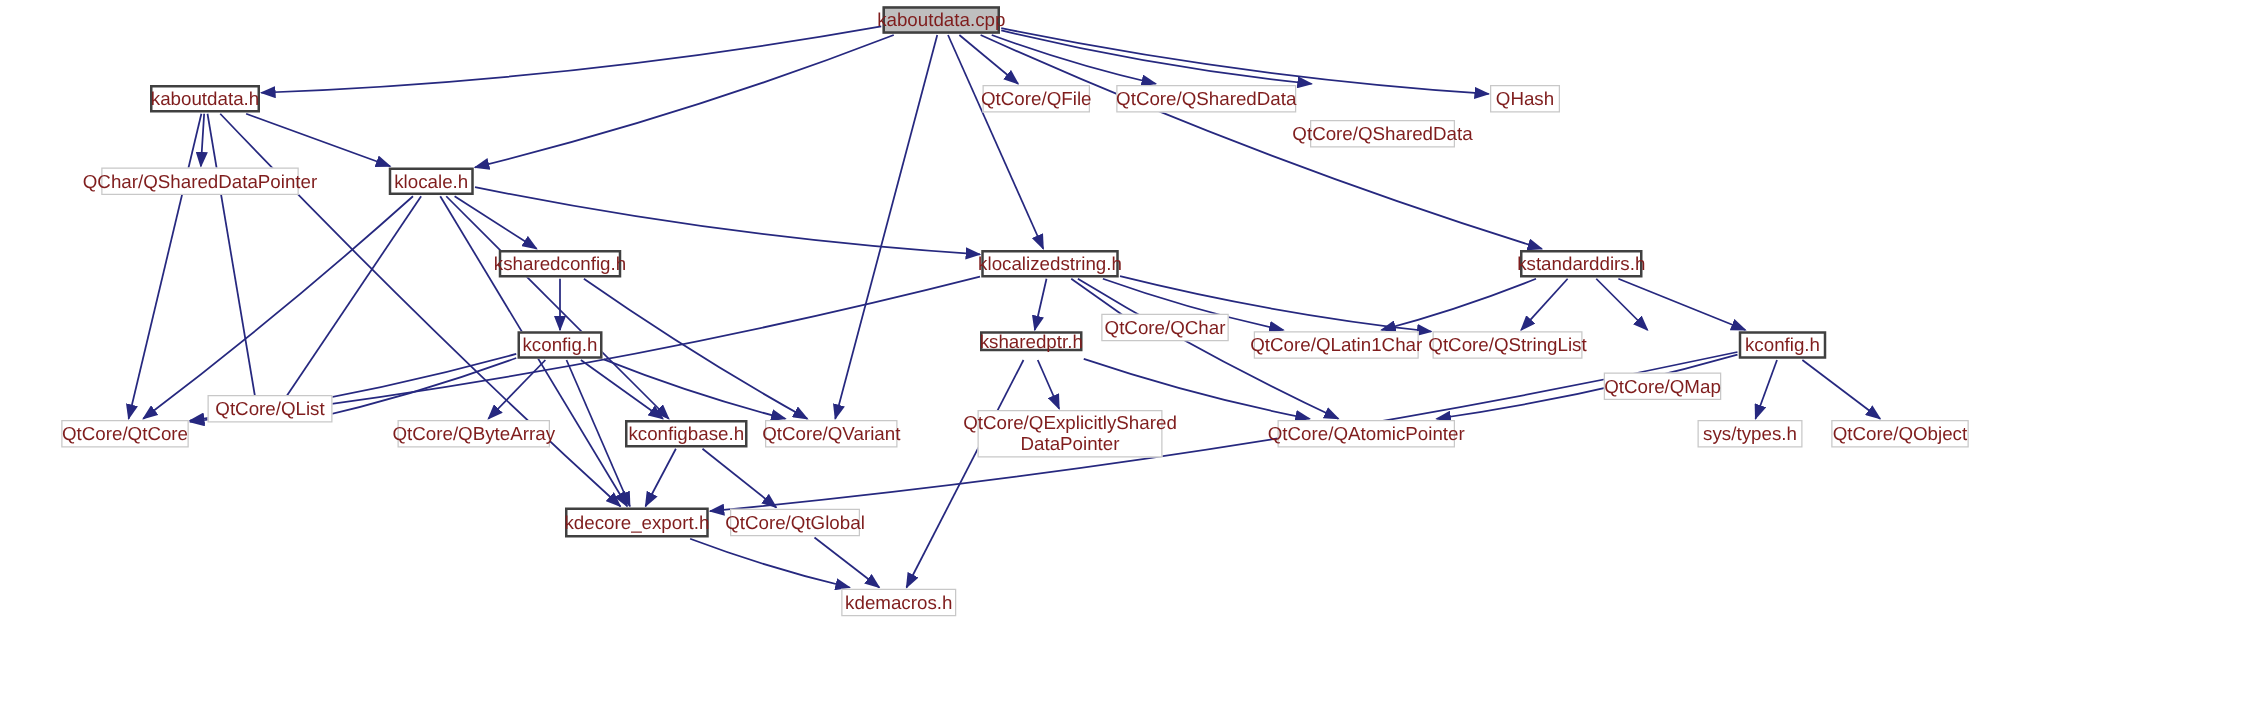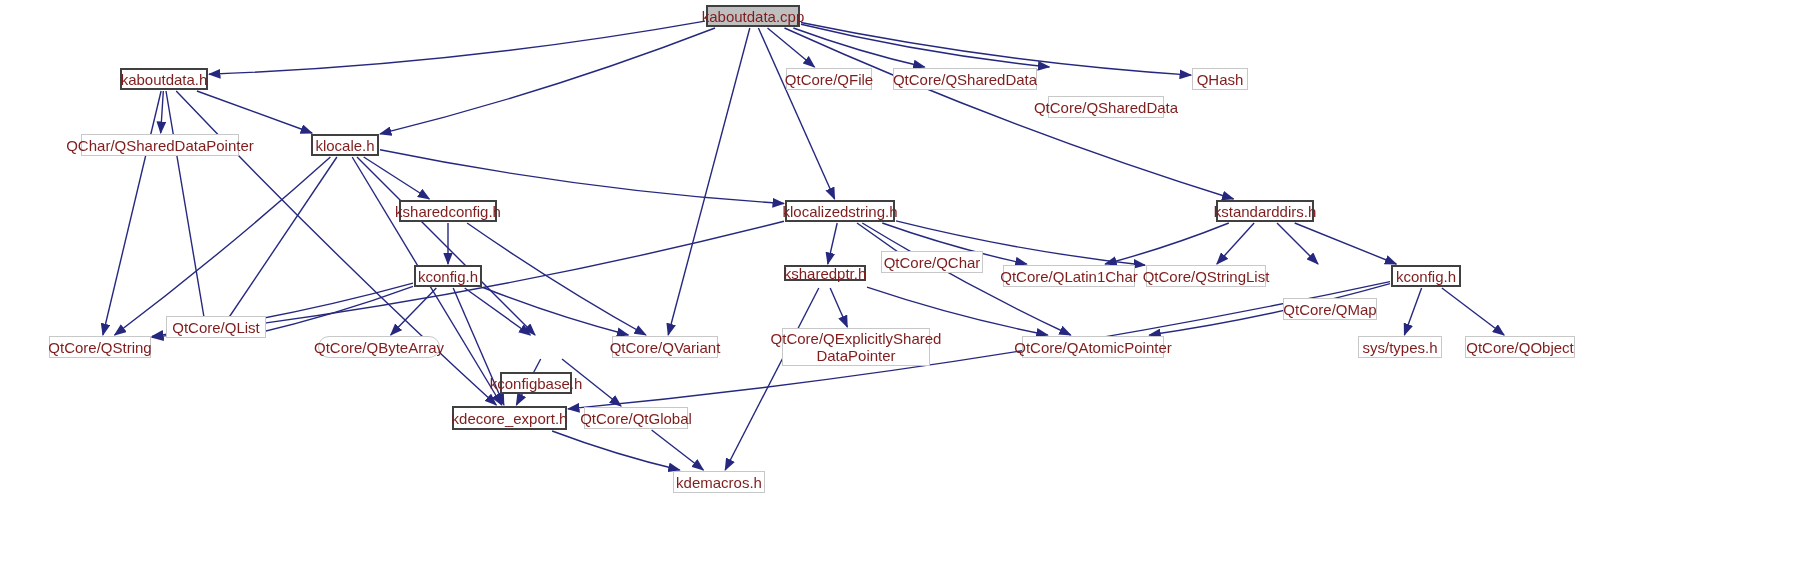--- a/index.html
+++ b/index.html
@@ -120,24 +120,24 @@
       <div class="node hdr" style="left: 399px; top: 200px; width: 98px; height: 22px;">ksharedconfig.h</div>
       <div class="node hdr" style="left: 785px; top: 200px; width: 110px; height: 22px;">klocalizedstring.h</div>
       <div class="node hdr" style="left: 1216px; top: 200px; width: 98px; height: 22px;">kstandarddirs.h</div>
       <div class="node hdr" style="left: 414px; top: 265px; width: 68px; height: 22px;">kconfig.h</div>
       <div class="node hdr" style="left: 784px; top: 265px; width: 82px; height: 16px;">ksharedptr.h</div>
       <div class="node " style="left: 881px; top: 251px; width: 102px; height: 22px;">QtCore/QChar</div>
       <div class="node " style="left: 1003px; top: 265px; width: 132px; height: 22px;">QtCore/QLatin1Char</div>
       <div class="node " style="left: 1146px; top: 265px; width: 120px; height: 22px;">QtCore/QStringList</div>
       <div class="node " style="left: 1283px; top: 265px; width: 94px; height: 22px; margin-top: 33px;">QtCore/QMap</div>
       <div class="node hdr" style="left: 1391px; top: 265px; width: 70px; height: 22px;">kconfig.h</div>
-      <div class="node " style="left: 49px; top: 336px; width: 102px; height: 22px;">QtCore/QString</div>
+      <div class="node " style="left: 49px; top: 336px; width: 102px; height: 22px;">QtCore/QtCore</div>
       <div class="node " style="left: 166px; top: 316px; width: 100px; height: 22px;">QtCore/QList</div>
-      <div class="node " style="left: 318px; top: 336px; width: 122px; height: 22px; border-radius: 11px;">QtCore/QByteArray</div>
-      <div class="node hdr" style="left: 500px; top: 336px; width: 72px; height: 22px; margin-top: 36px;">kconfigbase.h</div>
+      <div class="node " style="left: 318px; top: 336px; width: 122px; height: 22px;">QtCore/QByteArray</div>
+      <div class="node hdr" style="left: 500px; top: 336px; width: 98px; height: 22px;">kconfigbase.h</div>
       <div class="node " style="left: 612px; top: 336px; width: 106px; height: 22px;">QtCore/QVariant</div>
       <div class="node " style="left: 782px; top: 328px; width: 148px; height: 38px; white-space: pre;">QtCore/QExplicitlyShared
 DataPointer</div>
       <div class="node " style="left: 1022px; top: 336px; width: 142px; height: 22px;">QtCore/QAtomicPointer</div>
       <div class="node " style="left: 1358px; top: 336px; width: 84px; height: 22px;">sys/types.h</div>
       <div class="node " style="left: 1465px; top: 336px; width: 110px; height: 22px;">QtCore/QObject</div>
       <div class="node hdr" style="left: 452px; top: 406px; width: 115px; height: 24px;">kdecore_export.h</div>
       <div class="node " style="left: 584px; top: 407px; width: 104px; height: 22px;">QtCore/QtGlobal</div>
       <div class="node " style="left: 673px; top: 471px; width: 92px; height: 22px;">kdemacros.h</div>
     </div>

